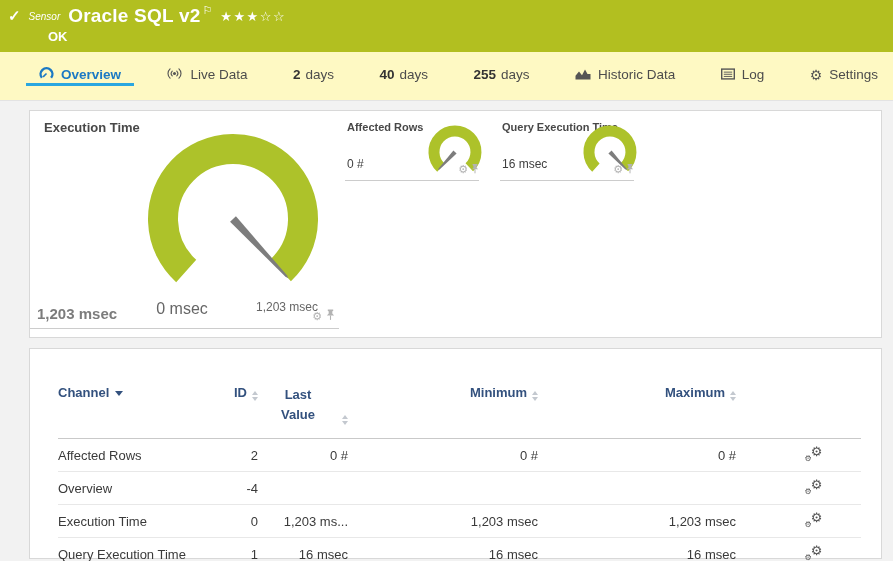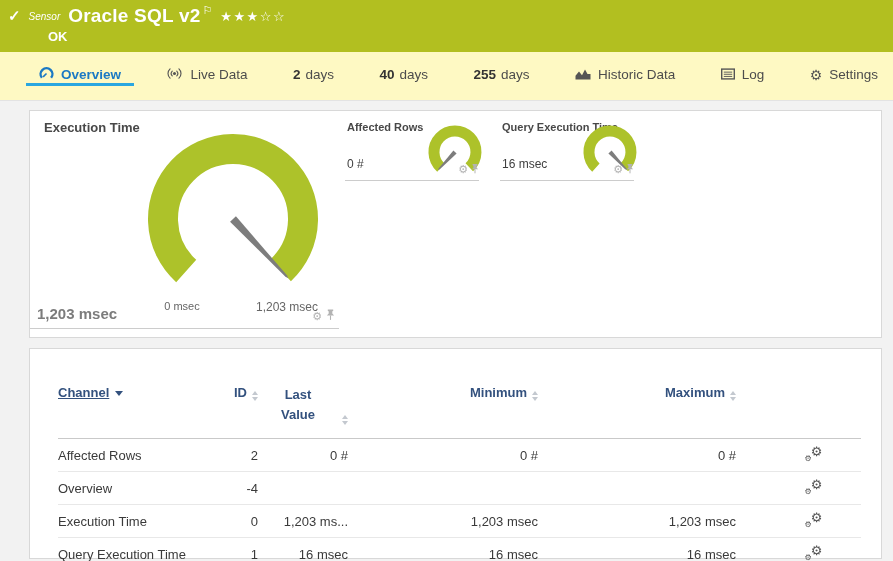--- a/index.html
+++ b/index.html
@@ -33,41 +33,41 @@
   .panel1 { height:228px; position:relative; }
   .panel2 { height:211px; margin-top:10px; padding:0 20px 0 28px; }
 
   
   .card-main { position:absolute; left:0; top:0; width:309px; height:218px;
     border-bottom:1px solid #ccc; }
   .card-title { position:absolute; left:14px; top:9px; font-size:13px;
     font-weight:bold; color:#484848; }
   .big-gauge { position:absolute; left:113px; top:20px; }
   .lbl-min { position:absolute; left:120px; top:189px; width:64px; text-align:center;
-    font-size:11px; color:#666; }
+    font-size:16px; color:#666; }
   .lbl-max { position:absolute; left:211px; top:189px; width:92px; text-align:center;
     font-size:12px; color:#666; }
   .big-val { position:absolute; left:7px; top:194px; font-size:15px; font-weight:bold; color:#7c7c7c; }
   .card-icons { position:absolute; right:4px; bottom:3px; display:flex; gap:4px; align-items:center; }
   .gear-sm { font-size:11px; color:#b3b3b3; line-height:1; cursor:pointer; }
 
   
   .card-mini { position:absolute; top:8px; width:134px; height:62px; border-bottom:1px solid #ccc; }
   .mini1 { left:315px; } .mini2 { left:470px; }
   .mini-title { position:absolute; left:2px; top:2px; font-size:11px; font-weight:bold;
     color:#484848; white-space:nowrap; }
   .small-gauge { position:absolute; left:82px; top:6px; }
   .mini-val { position:absolute; left:2px; bottom:9px; font-size:12px; color:#3f3f3f; }
   .mini-icons { position:absolute; right:0; bottom:2px; display:flex; gap:3px; align-items:center; }
 
   
   table.channels { border-collapse:collapse; width:100%; margin-top:36px; table-layout:fixed; }
   .channels th { font-size:13px; color:#33517e; font-weight:bold; text-align:right;
     vertical-align:top; padding:0 0 13px 0; }
-  .channels th.ch { text-align:left;text-decoration:underline; }
+  .channels th.ch { text-align:left; }
   .channels td { font-size:13px; color:#3a3a3a; height:33px; padding:0; text-align:right; }
   .channels td.ch { text-align:left; }
   .channels thead tr { border-bottom:1px solid #c9c9c9; }
   .channels tbody tr + tr { border-top:1px solid #e8e8e8; }
   .lv-wrap { display:inline-flex; align-items:flex-end; gap:17px; }
   .lv-txt { display:inline-block; width:44px; text-align:center; line-height:1.55; }
   .sorts { display:inline-flex; flex-direction:column; gap:2px; margin-left:5px; vertical-align:2px; }
   .sorts i { display:block; width:0; height:0; border-left:3.5px solid transparent; border-right:3.5px solid transparent; }
   .sorts .up { border-bottom:4px solid #c3c8cf; }
   .sorts .down { border-top:4px solid #c3c8cf; }

